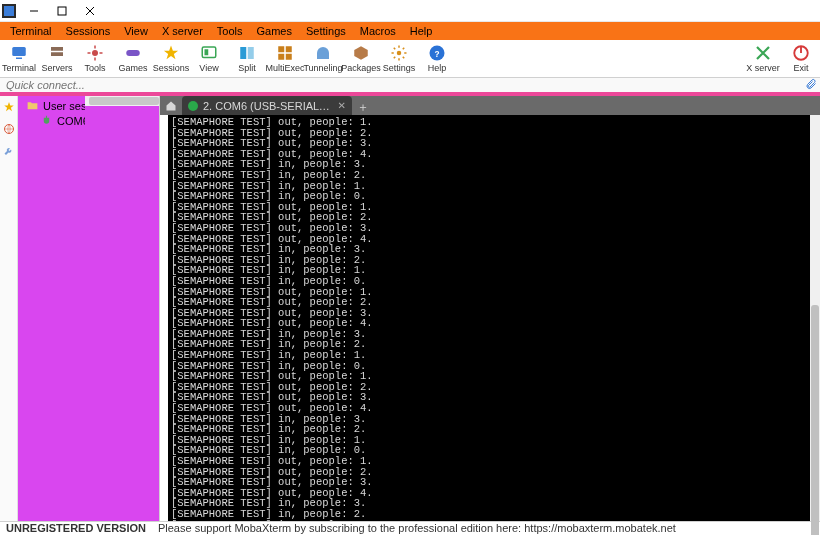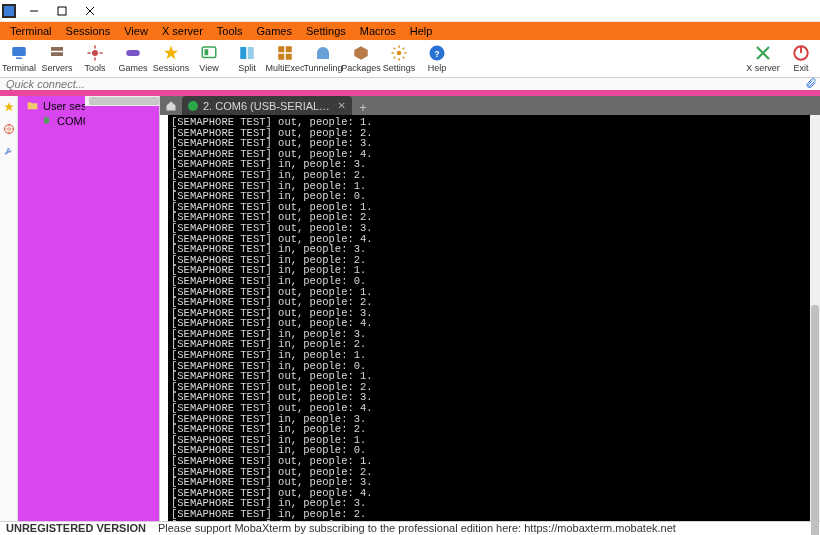--- a/index.html
+++ b/index.html
@@ -9,21 +9,21 @@
 .titlebar .title { flex:1; font-size:11px; color:#000; }
 .winbtns { display:flex; }
 .winbtn { width:28px; height:20px; display:flex; align-items:center; justify-content:center; color:#000; }
 .winbtn svg { width:10px; height:10px; }
 .menubar { height:18px; display:flex; align-items:center; padding:0 4px; gap:2px; background:#f97316; }
 .menubar span { padding:1px 6px; font-size:11px; color:#000; }
 .toolbar { height:38px; display:flex; align-items:center; background:#fff; border-bottom:1px solid #d0d0d0; }
 .tool { width:38px; display:flex; flex-direction:column; align-items:center; justify-content:center; gap:1px; padding:2px 0; }
 .tool .ic { width:18px; height:18px; display:flex; align-items:center; justify-content:center; }
 .tool .lbl { font-size:9px; color:#333; }
-.quickbar { height:18px; display:flex; align-items:center; background:#f9f9f9; border-bottom:6px solid #ec4899; }
+.quickbar { height:18px; display:flex; align-items:center; background:#f9f9f9; border-bottom:4px solid #ec4899; }
 .quickbar input { flex:0 0 160px; border:none; background:transparent; font-style:italic; color:#888; padding:2px 6px; outline:none; font-size:11px; }
 .quickbar .qspace { flex:1; }
 .quickbar .clip { width:18px; text-align:center; color:#3b7dd8; }
 .body { flex:1; display:flex; min-height:0; }
 .leftstrip { width:18px; background:#fafafa; border-right:1px solid #e0e0e0; display:flex; flex-direction:column; align-items:center; padding-top:4px; gap:8px; }
 .leftstrip div { width:14px; height:14px; display:flex; align-items:center; justify-content:center; }
 .sidebar { width:142px; background:#d946ef; border-right:1px solid #d0d0d0; display:flex; flex-direction:row;text-align:right; }
 .tree { flex:1; overflow:hidden; padding:2px 0; }
 .tree-item { display:flex; align-items:center; padding:1px 4px 1px 8px; gap:4px; white-space:nowrap; font-size:11px; color:#000; }
 .tree-item.child { padding-left:22px; }

